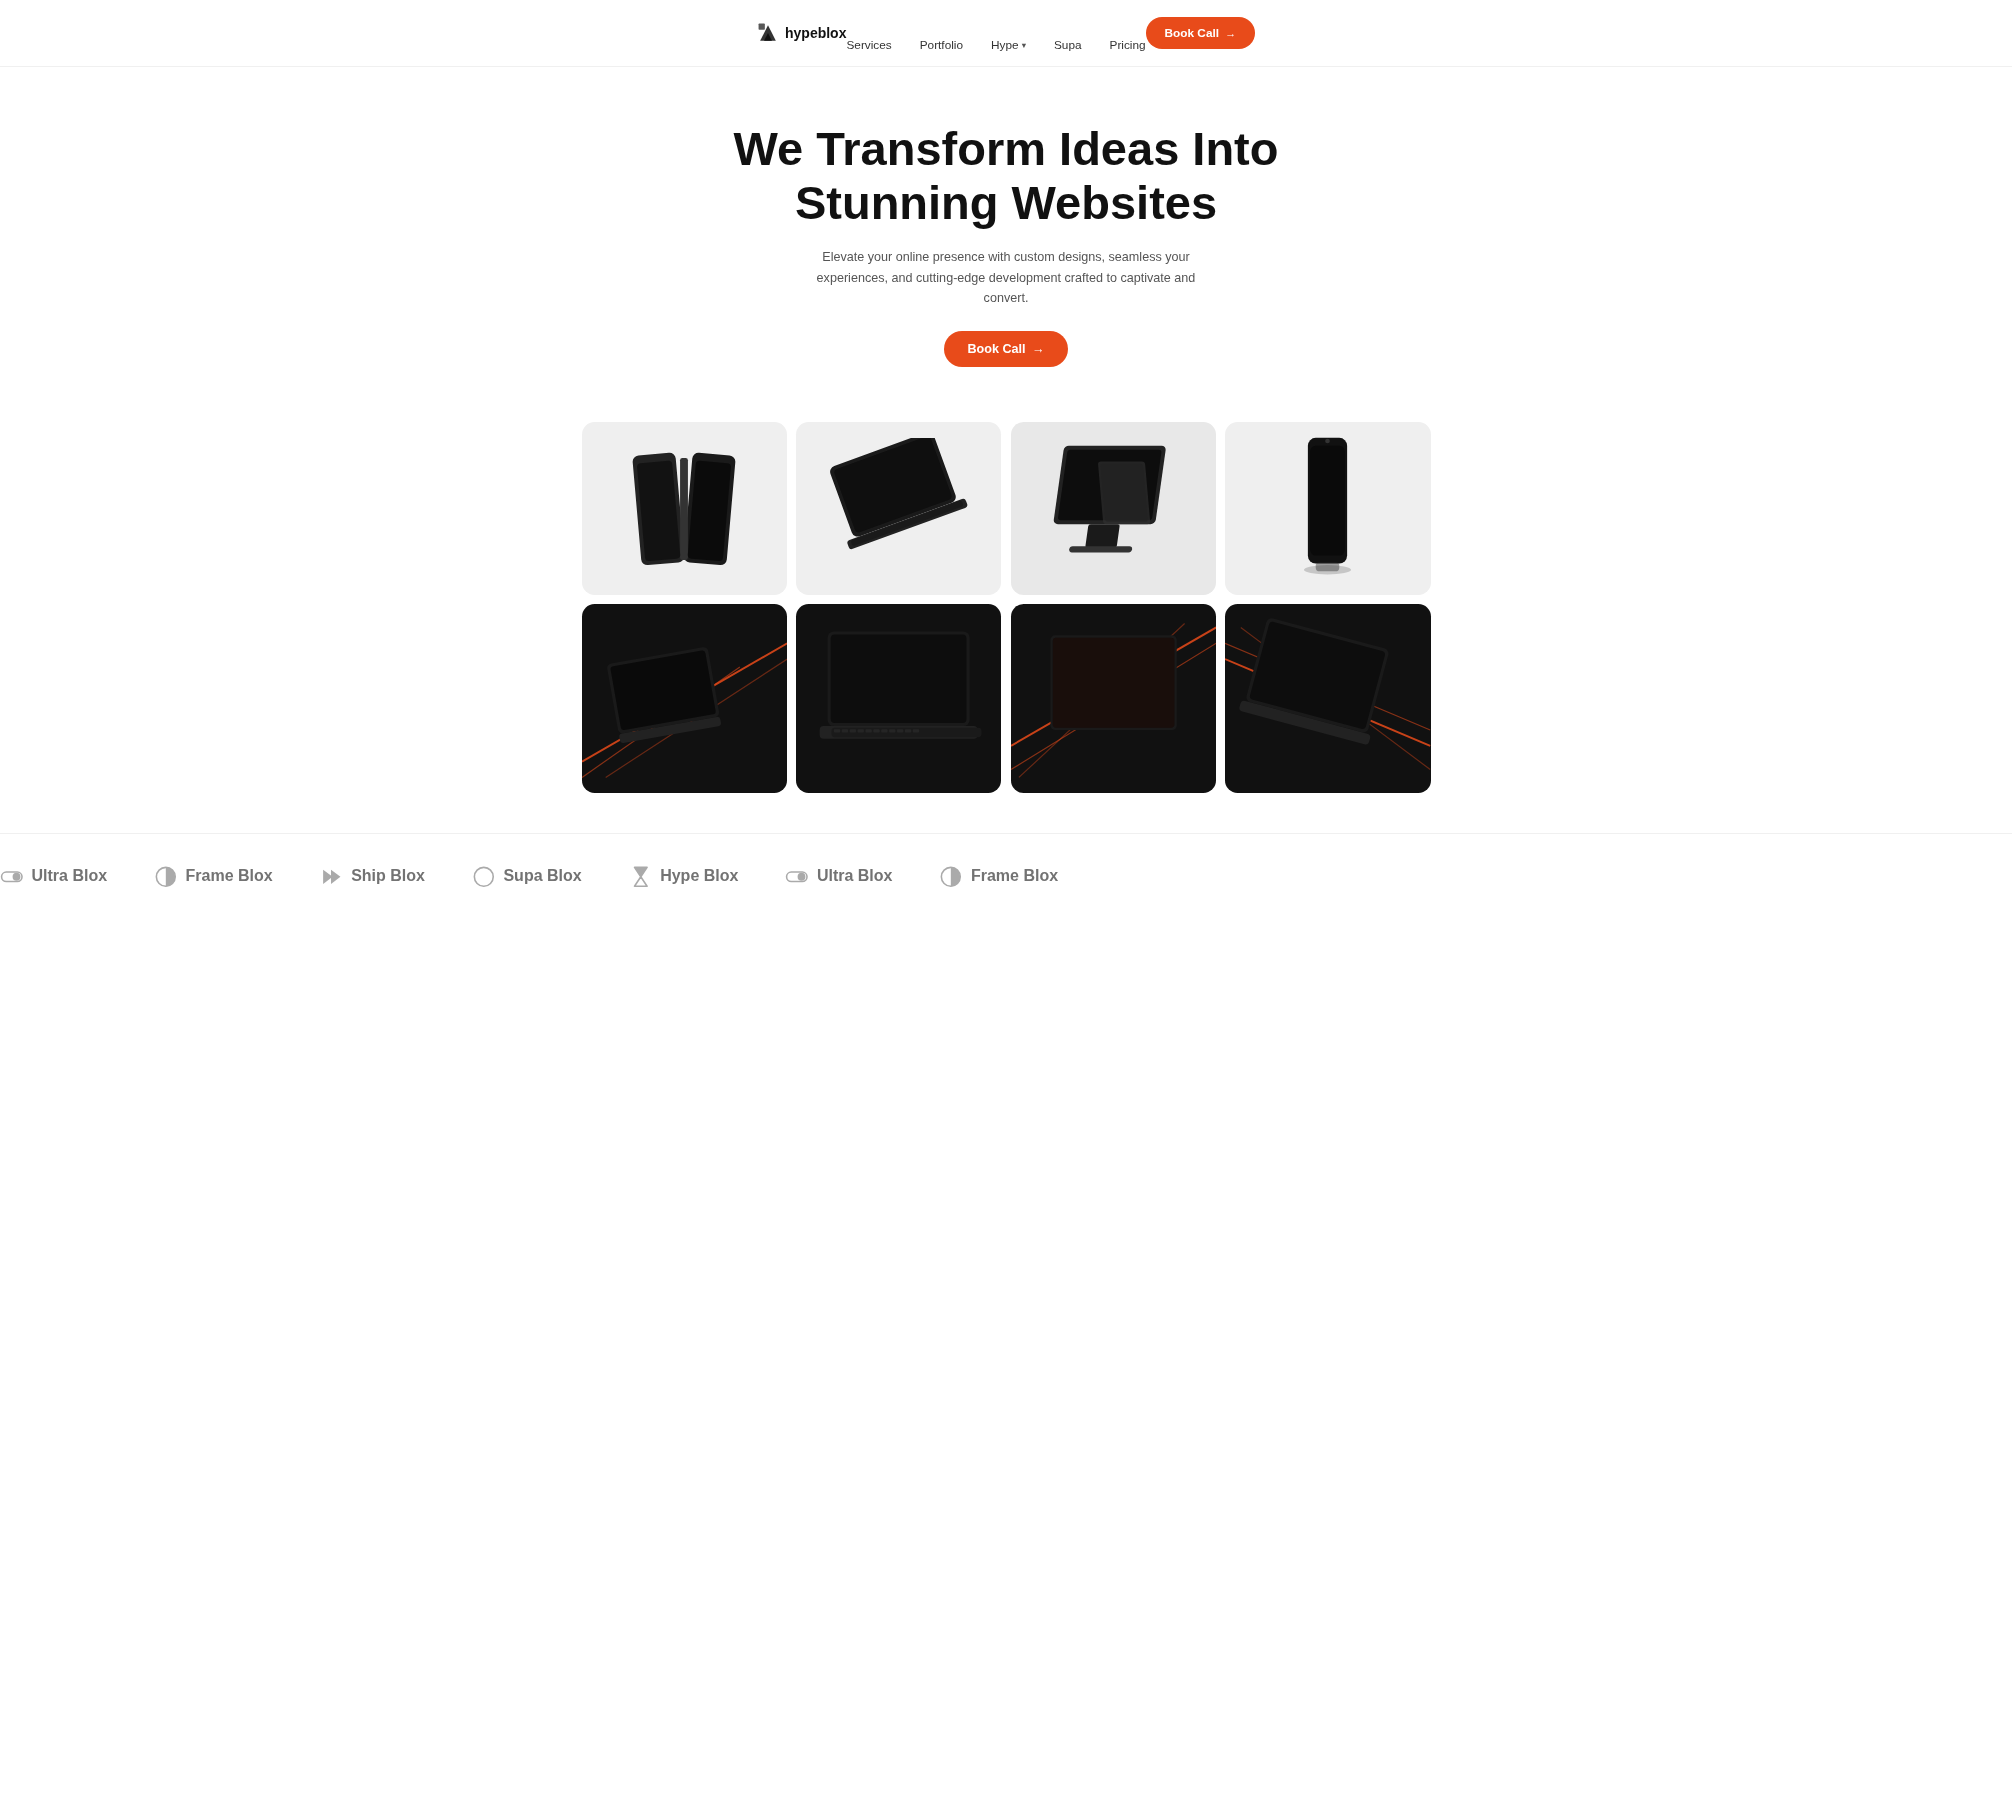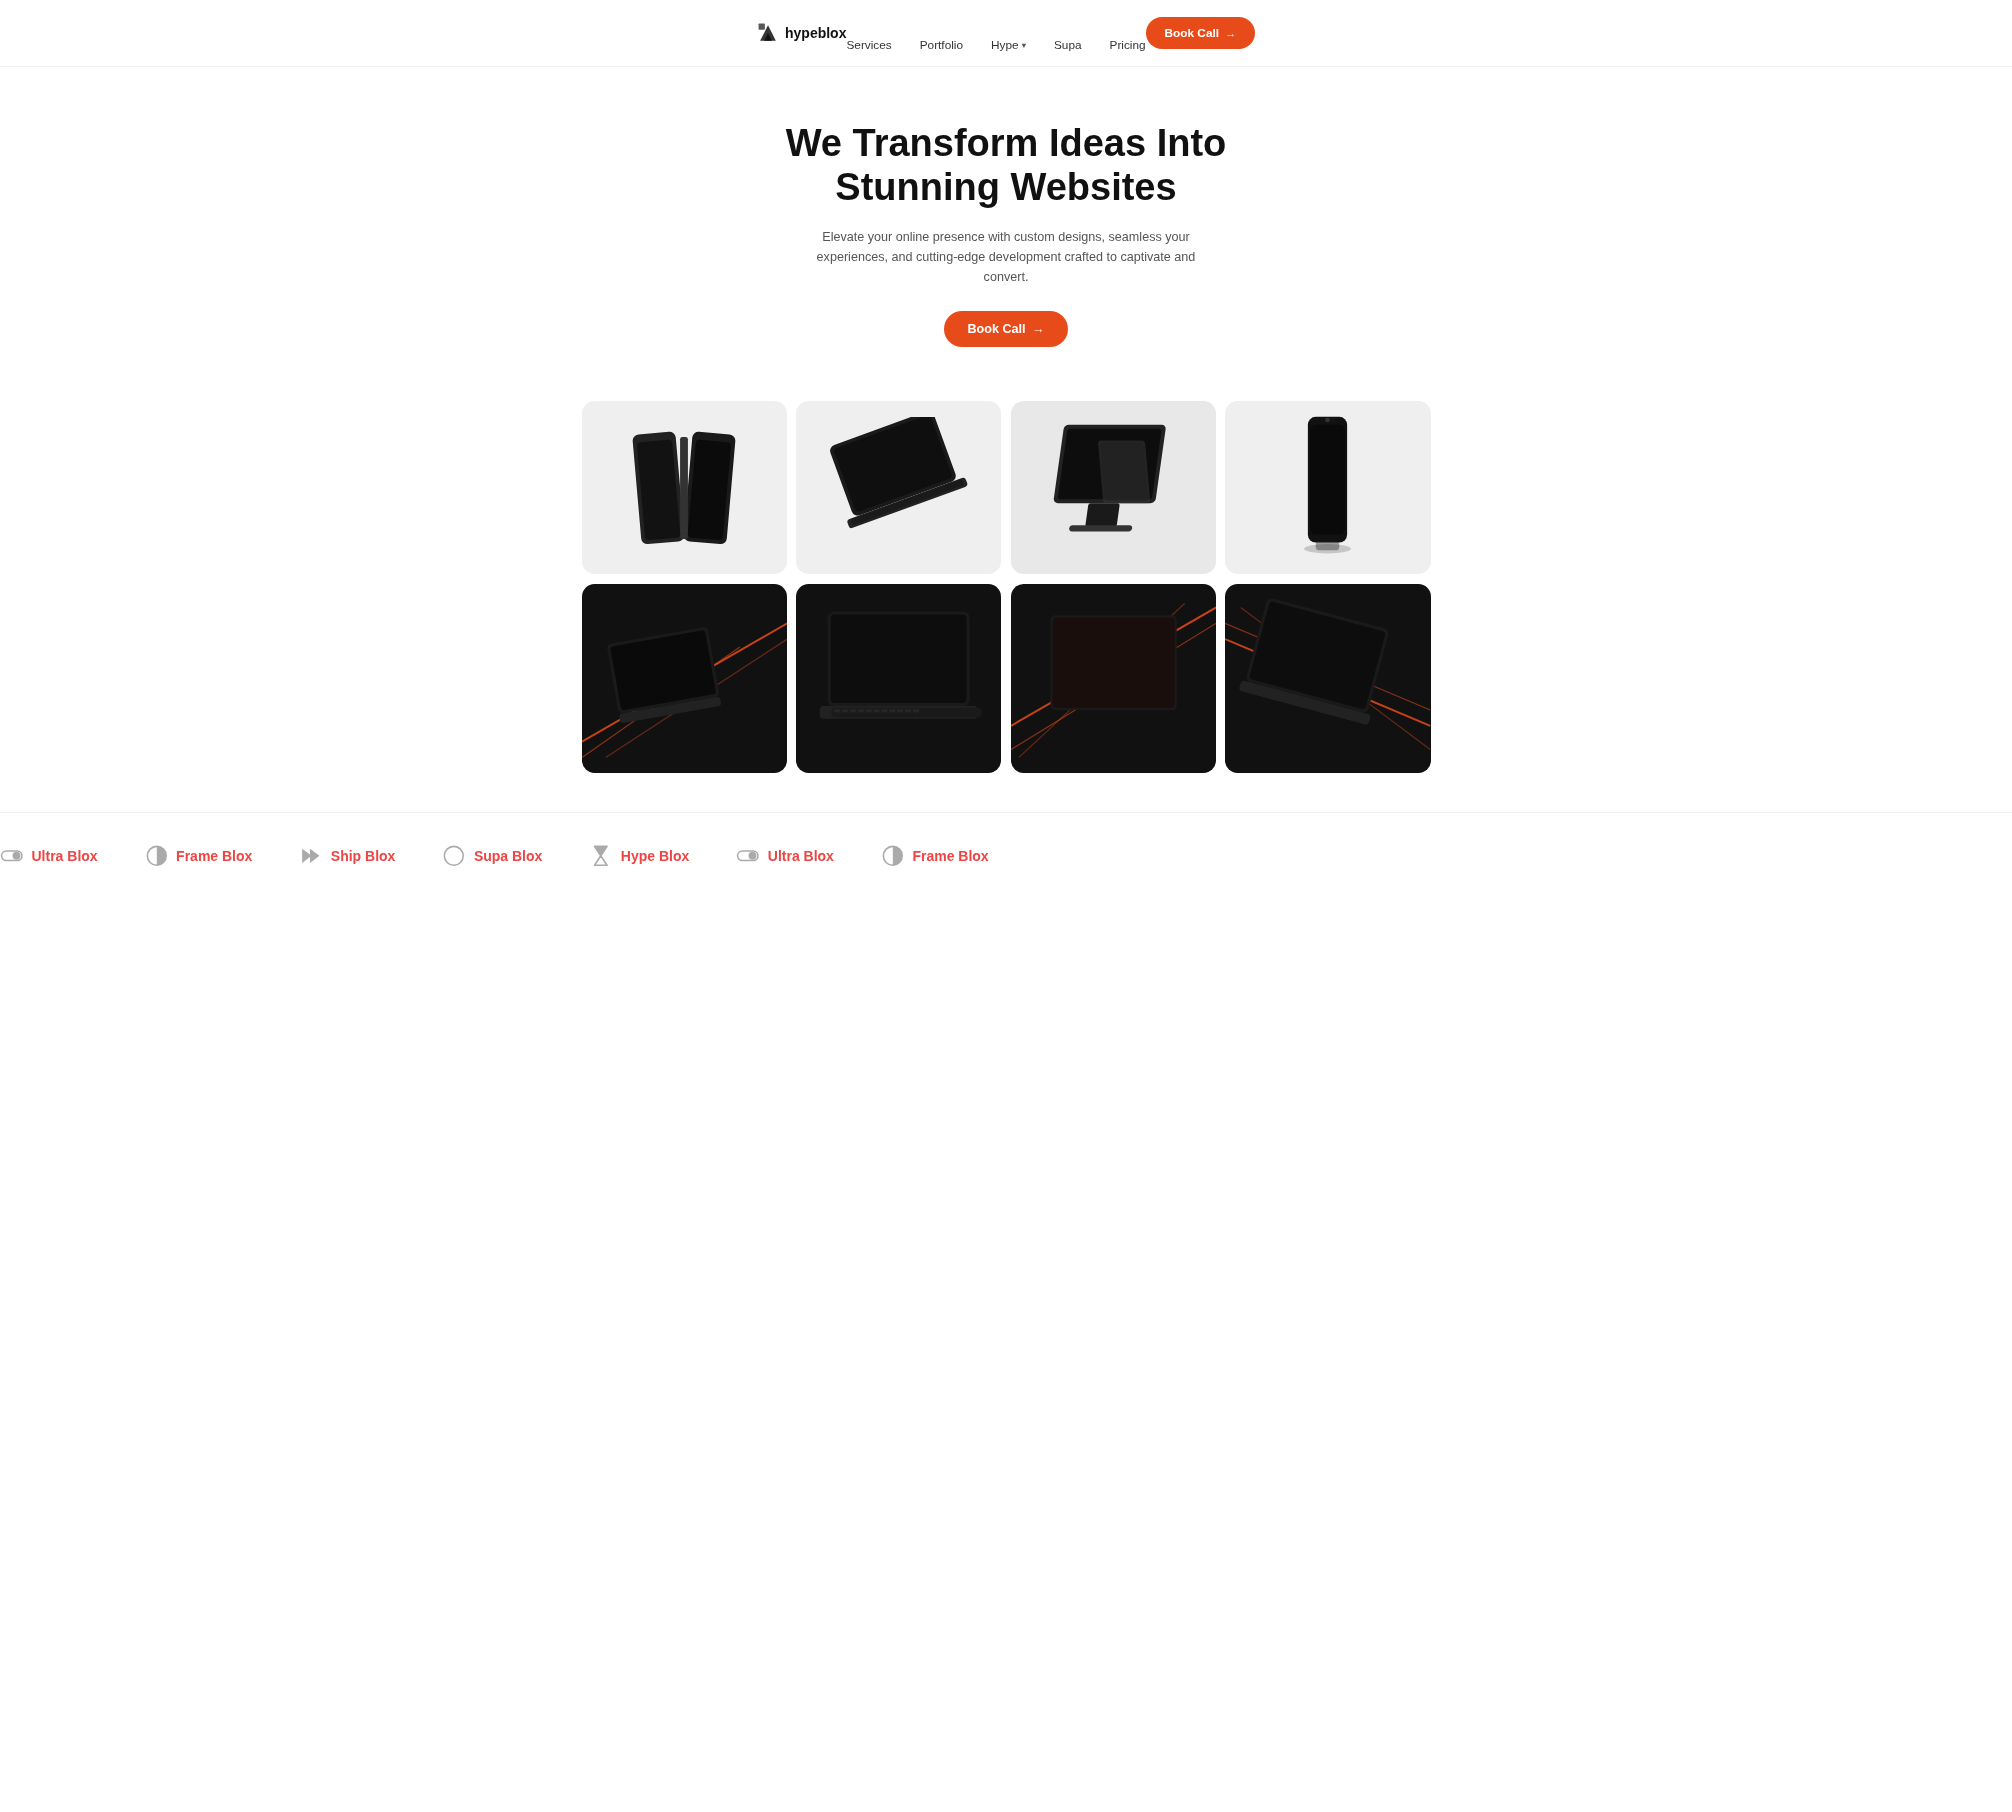--- a/index.html
+++ b/index.html
@@ -60,21 +60,21 @@
       gap: 6.3px;
     }
     .book-call-btn .arrow { font-size: 11px; }
 
     
     .hero {
       text-align: center;
       padding: 55px 15.7px 31px;
     }
     .hero h1 {
-      font-size: 38px;
+      font-size: 47px;
       font-weight: 800;
       line-height: 1.15;
       max-width: 550px;
       margin: 0 auto 17.3px;
     }
     .hero p {
       color: #555;
       font-size: 12.6px;
       max-width: 409px;
       margin: 0 auto 23.6px;
@@ -134,23 +134,23 @@
     .marquee-track {
       display: flex;
       gap: 47px;
       white-space: nowrap;
       align-items: center;
     }
     .brand-item {
       display: flex;
       align-items: center;
       gap: 7.9px;
-      font-size: 14px;
+      font-size: 16px;
       font-weight: 600;
-      color: #ef4444;
+      color: #737373;
       flex-shrink: 0;
     }
 
     
     .light-card { background: #efefef; }
     .dark-card { background: #111; }
 
     .fold-device {
       display: flex;
       justify-content: center;

